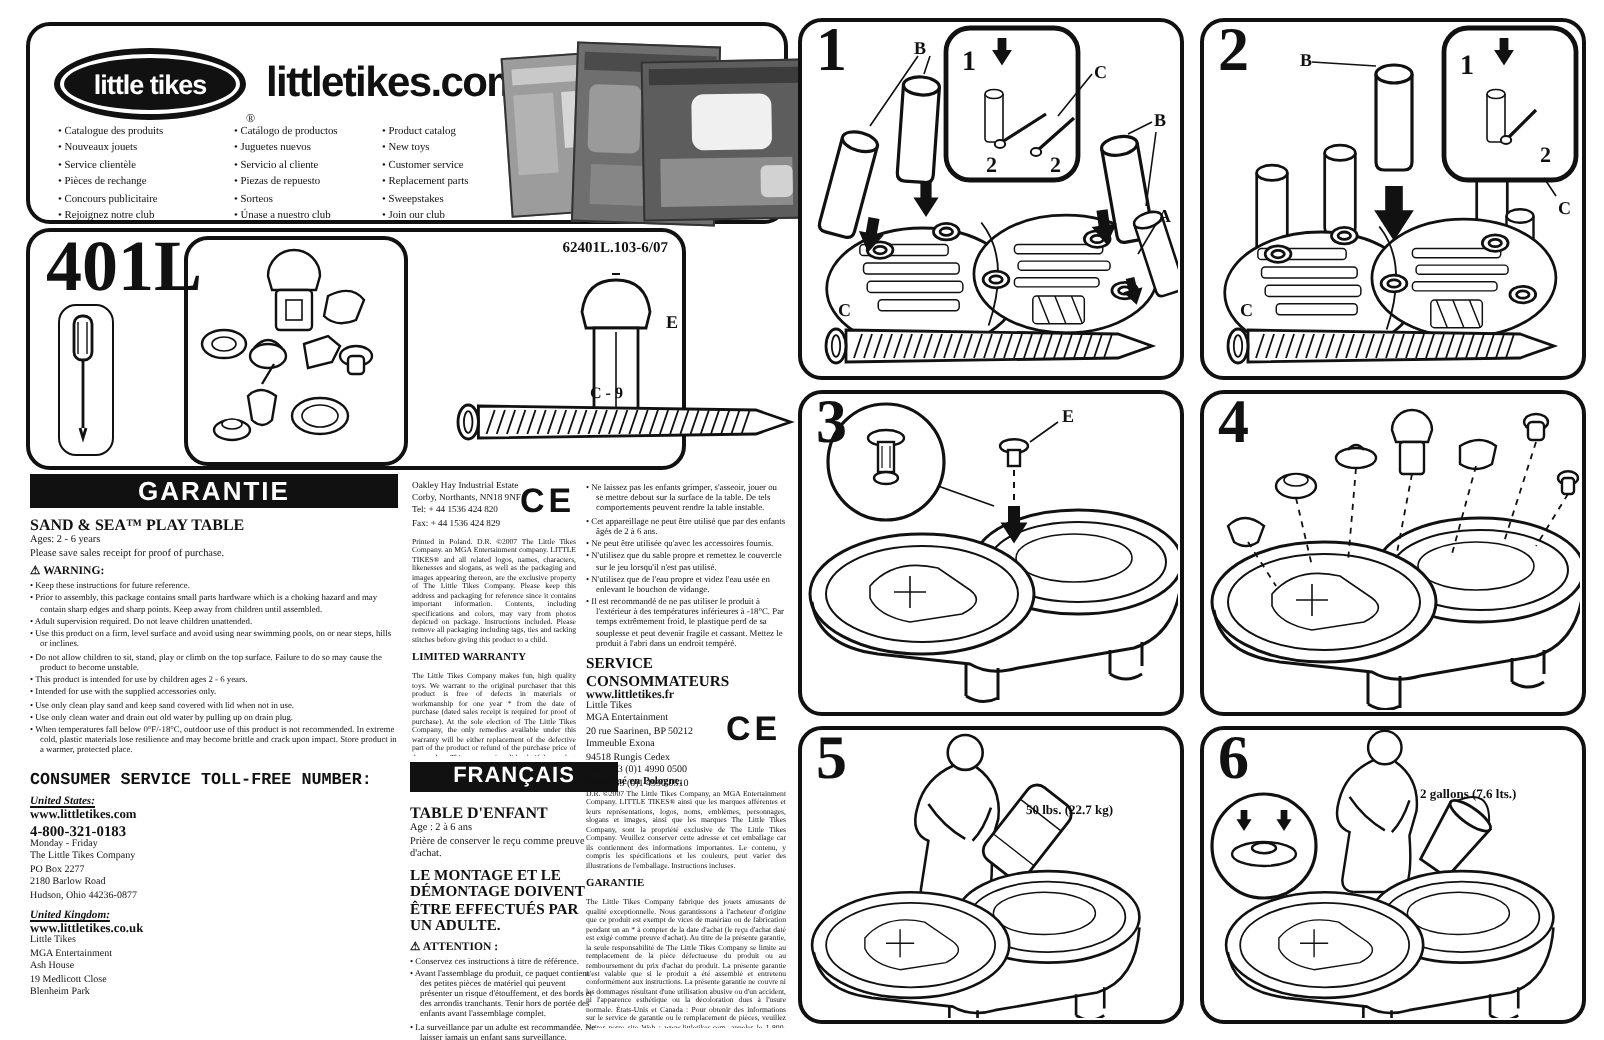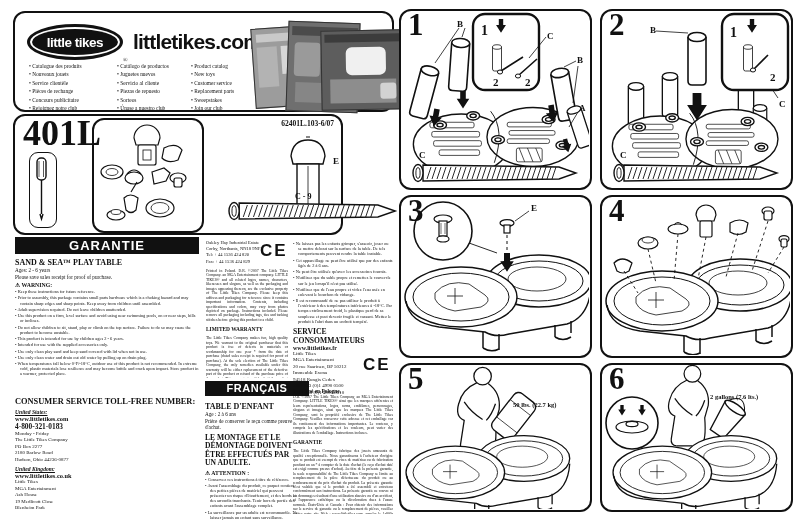--- a/index.html
+++ b/index.html
@@ -36,21 +36,21 @@
   #bar-en{left:15px;top:237px;width:184px;height:17px;font-size:13px;line-height:17px;letter-spacing:1px;}
   #bar-fr{left:205px;top:381px;width:104px;height:15px;font-size:11px;line-height:15px;letter-spacing:.5px;}
   #col1{position:absolute;left:15px;top:257px;width:184px;}
   .t-title{font-size:8px;font-weight:bold;margin-top:1px;}
   .t-small{font-size:5.2px;line-height:1.25;}
   .t-sub{font-size:7.6px;font-weight:bold;line-height:1.12;margin-top:3px;}
   .t-warn{font-size:5.8px;font-weight:bold;margin-top:2px;}
   .blist{margin-top:1px;}
   .blist .bi{font-size:4.4px;line-height:1.16;padding-left:5px;text-indent:-5px;margin-top:1.2px;}
   .bi::before{content:"•  ";}
-  .cs-head{font-size:8.4px;font-weight:bold;line-height:1.1;margin-top:20px;}
+  .cs-head{font-size:8.4px;font-weight:bold;line-height:1.1;margin-top:8px;font-family:Liberation Mono, monospace;}
   .cs-label{font-size:5.6px;font-weight:bold;font-style:italic;text-decoration:underline;margin-top:3px;}
   .cs-site{font-size:6.4px;font-weight:bold;}
   .cs-phone{font-size:7.4px;font-weight:bold;}
   .cs-lines div{font-size:5px;line-height:1.3;}
   #col2a{position:absolute;left:206px;top:240px;width:82px;}
   .addr div{font-size:4.6px;line-height:1.35;}
   .fine{font-size:3.8px;line-height:1.18;text-align:justify;margin-top:4px;}
   .w-title{font-size:5.4px;font-weight:bold;margin-top:4px;}
   .ce{position:absolute;font-family:"Liberation Sans",sans-serif;font-weight:bold;font-size:17px;letter-spacing:2px;}
   #ce1{left:260px;top:241px;} #ce2{left:363px;top:355px;}

